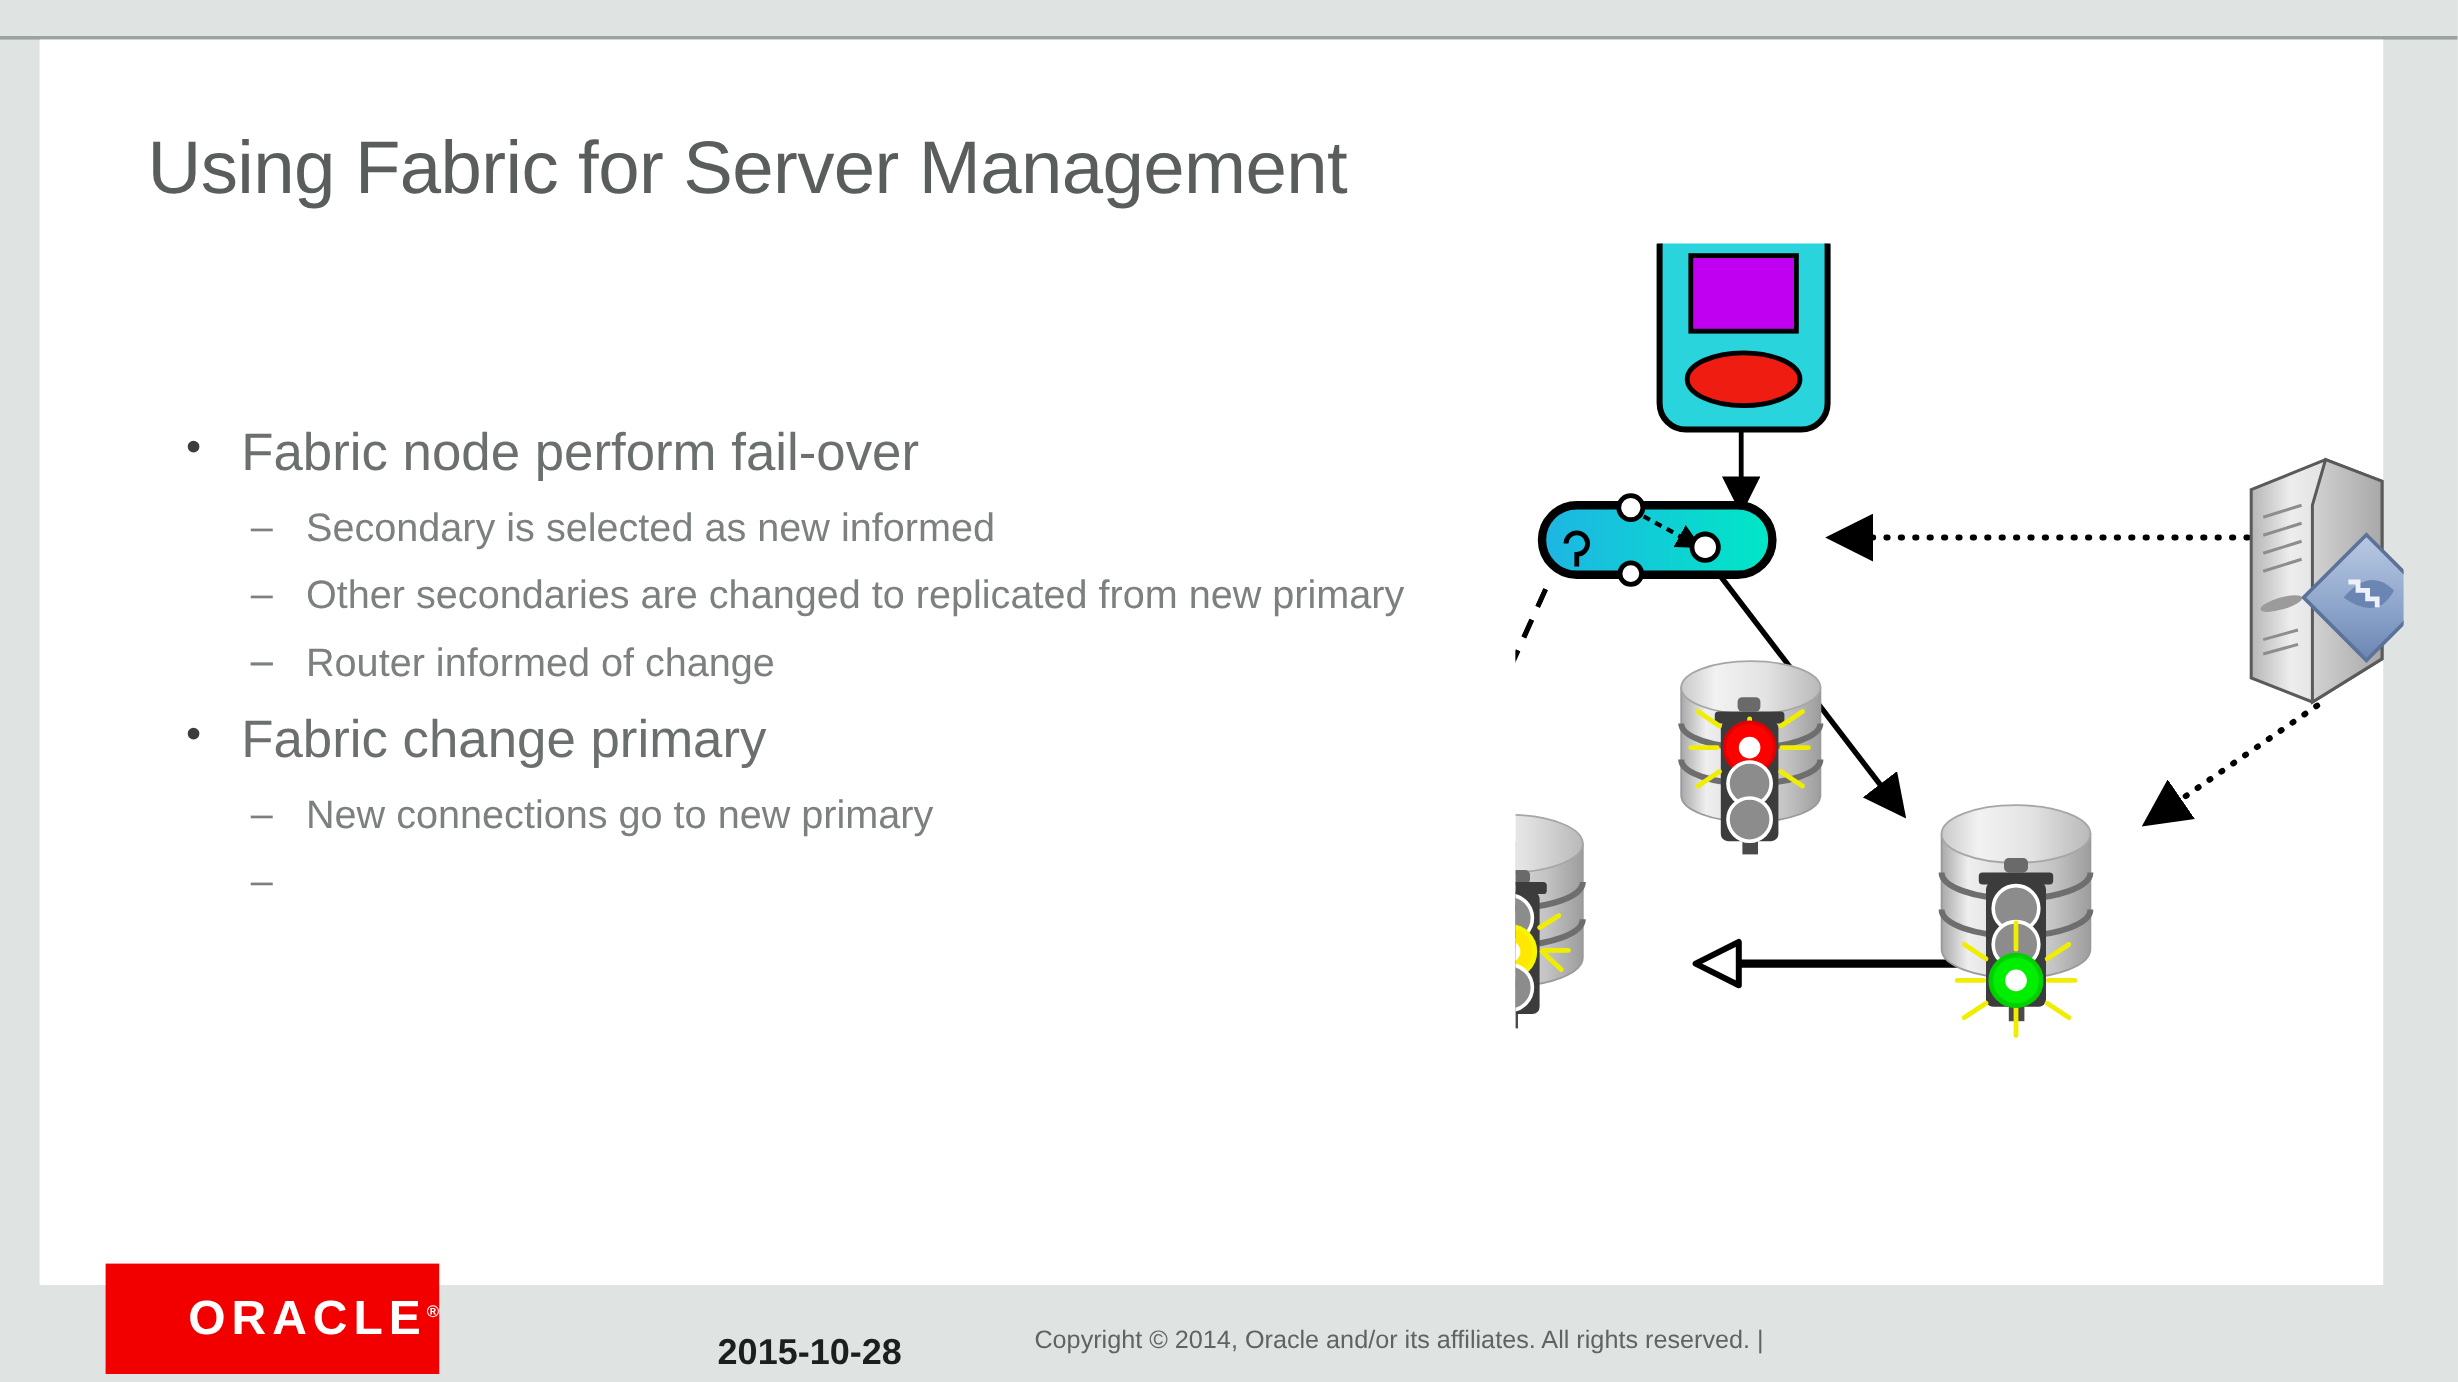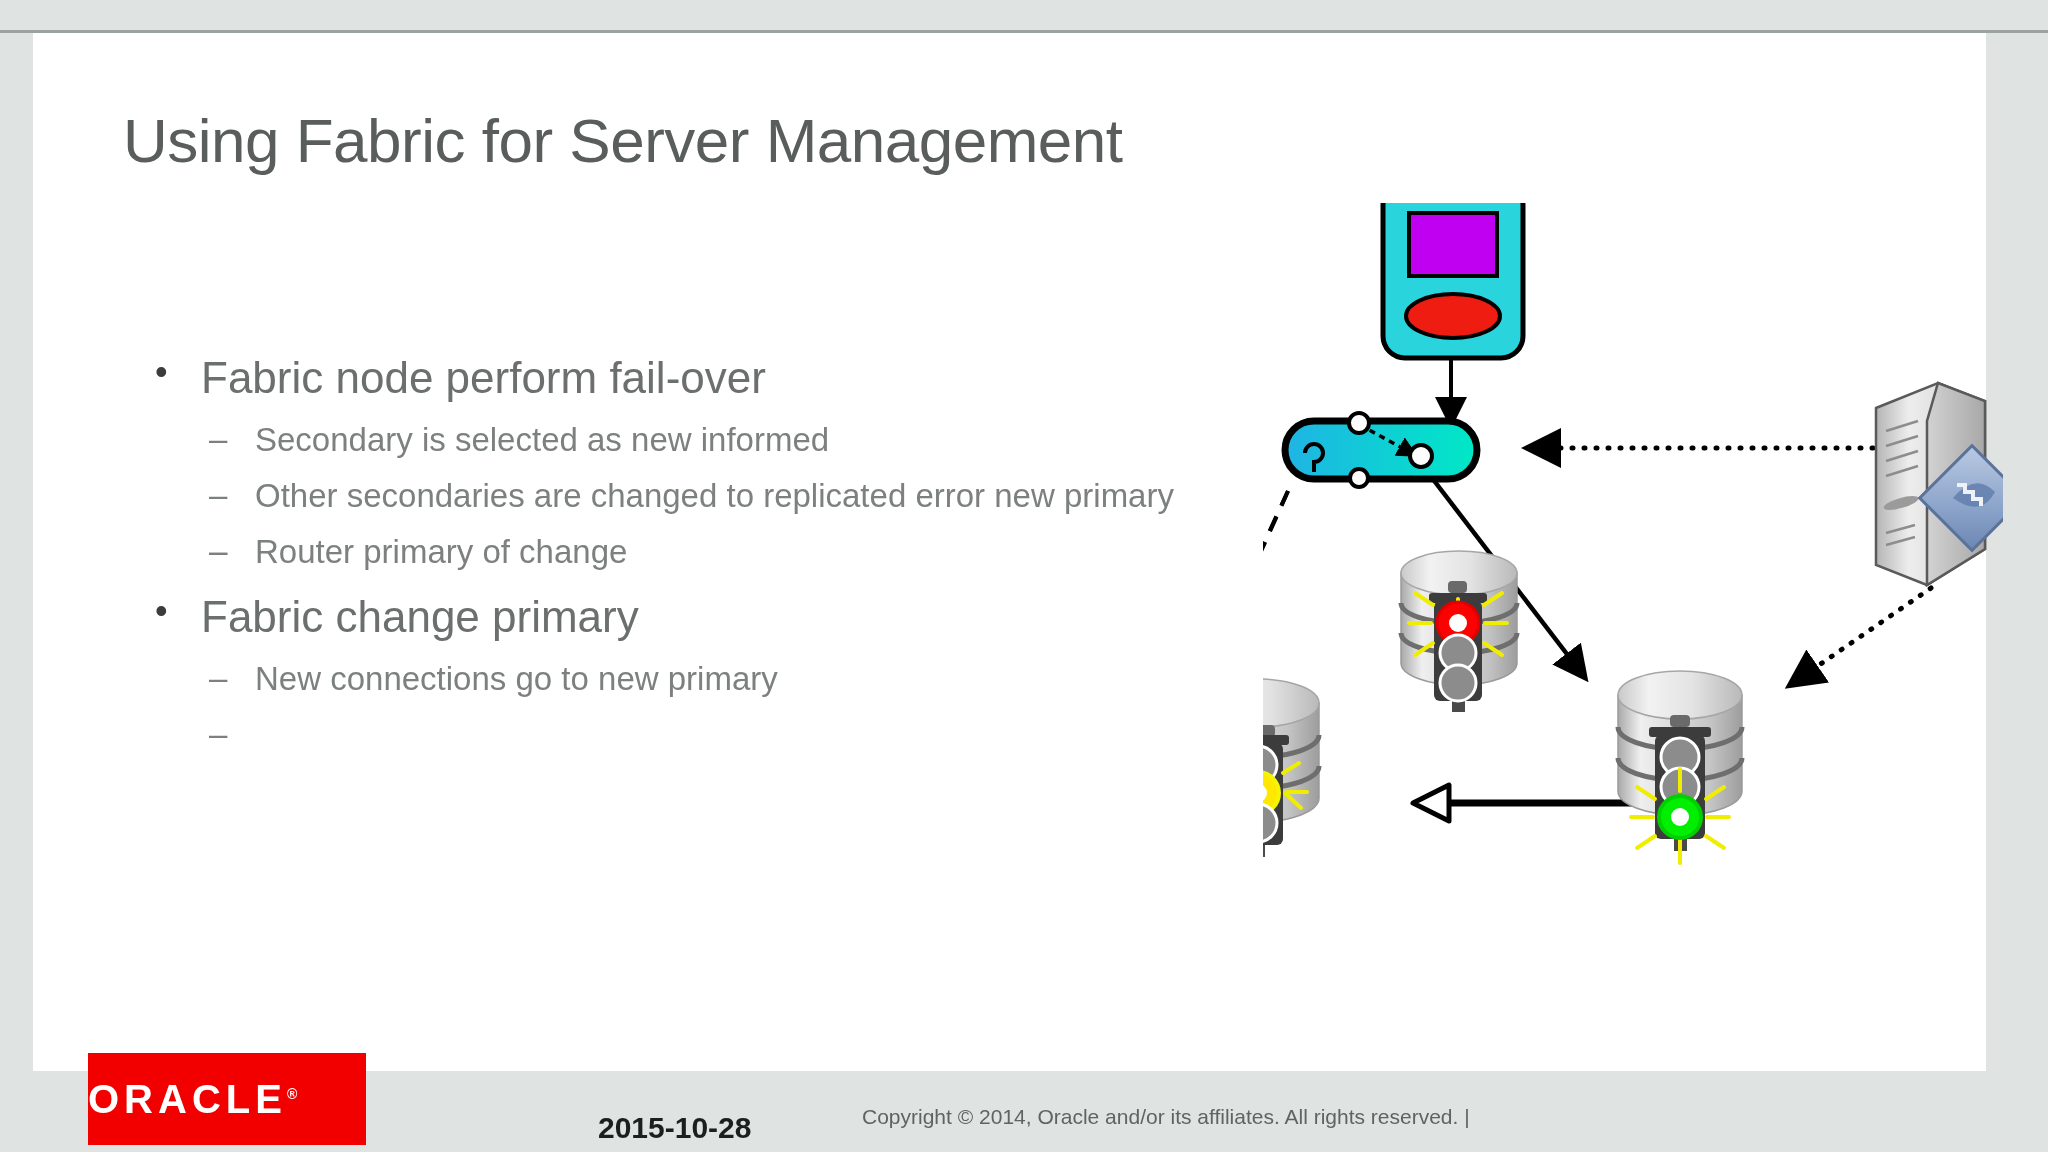--- a/index.html
+++ b/index.html
@@ -103,21 +103,21 @@
   }
   .oracle-logo {
     position: absolute;
     left: 88px;
     top: 1053px;
     width: 278px;
     height: 92px;
     background: #f20000;
     display: flex;
     align-items: center;
-    justify-content: flex-start;
+    justify-content: flex-end;
   }
   .oracle-logo .wordmark {
     color: #ffffff;
     font-size: 40px;
     font-weight: 700;
     letter-spacing: 5px;
     font-family: "Liberation Sans", sans-serif;
   }
   .oracle-logo .wordmark sup {
     font-size: 14px;
@@ -169,30 +169,30 @@
         <span>Fabric node perform fail-over</span>
       </div>
 
       <div class="bullet-l2">
         <span class="marker">–</span>
         <span>Secondary is selected as new informed</span>
       </div>
 
       <div class="bullet-l2">
         <span class="marker">–</span>
-        <span>Other secondaries are changed to replicated error new primary</span>
-      </div>
-
-      <div class="bullet-l2">
-        <span class="marker">–</span>
-      </div>
-
-      <div class="bullet-l2">
-        <span class="marker">–</span>
-        <span>Router primary of change</span>
+        <span>Other secondaries are changed to replicated from new primary</span>
+      </div>
+
+      <div class="bullet-l2">
+        <span class="marker">–</span>
+      </div>
+
+      <div class="bullet-l2">
+        <span class="marker">–</span>
+        <span>Router informed of change</span>
       </div>
 
       <div class="spacer-group"></div>
 
       <div class="bullet-l1">
         <span class="marker">•</span>
         <span>Fabric change primary</span>
       </div>
 
       <div class="bullet-l2">

